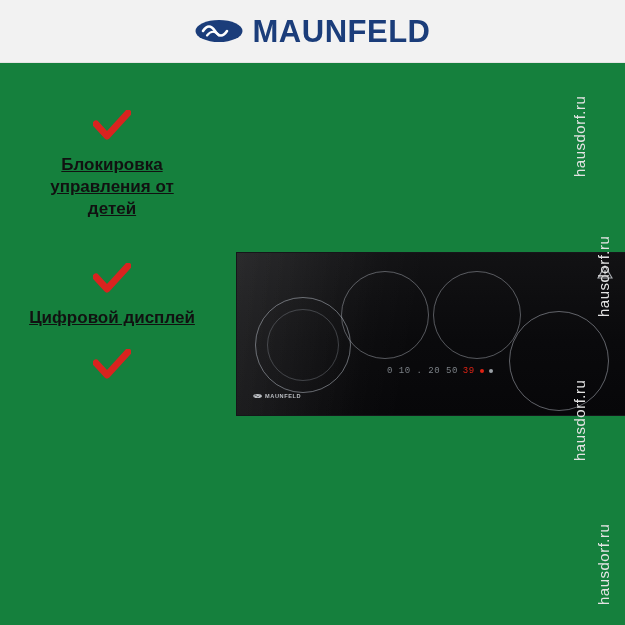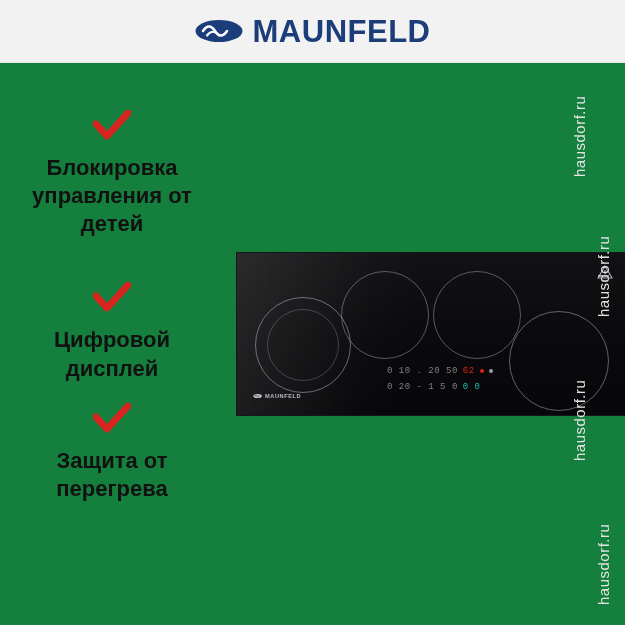--- a/index.html
+++ b/index.html
@@ -60,26 +60,27 @@
   }
   .feature {
     margin-bottom: 42px;
     text-align: center;
   }
   .check {
     display: block;
     margin: 0 auto 14px auto;
   }
   .feature-text {
-    font-size: 22px;
+    font-size: 17px;
     font-weight: bold;
     color: #111111;
     line-height: 1.28;
     display: block;
     white-space: pre-line;
+    text-decoration: underline;
   }
   .feature.f1 { margin-bottom: 44px; }
   .feature.f2 { margin-bottom: 20px; }
 
   
   .product {
     position: absolute;
     left: 216px;
     top: 252px;
     width: 392px;
@@ -223,22 +224,20 @@
       <svg class="check" width="38" height="30" viewBox="0 0 38 30">
         <path d="M3 14 L14 26 L35 3" stroke="#d9231f" stroke-width="7" fill="none" stroke-linecap="round" stroke-linejoin="round"></path>
       </svg>
       <span class="feature-text">Цифровой дисплей</span>
     </div>
 
     <div class="feature f3">
       <svg class="check" width="38" height="30" viewBox="0 0 38 30">
         <path d="M3 14 L14 26 L35 3" stroke="#d9231f" stroke-width="7" fill="none" stroke-linecap="round" stroke-linejoin="round"></path>
       </svg>
-      <span class="feature-text">Защита от
-перегрева</span>
     </div>
 
   </div>
 
   <div class="product">
     <div class="glass"></div>
     <div class="glass-sheen"></div>
 
     <div class="burner b1"></div>
     <div class="burner b2"></div>
@@ -255,27 +254,23 @@
       <svg width="9" height="6" viewBox="0 0 48 26">
         <ellipse cx="24" cy="13" rx="23.5" ry="11" fill="#d8dbe0"></ellipse>
         <path d="M8 13 C12 7, 16 7, 20 13 C24 19, 28 19, 32 13" stroke="#0b0b0d" stroke-width="3" fill="none" stroke-linecap="round"></path>
       </svg>
       <span class="logo-mini-text">MAUNFELD</span>
     </div>
 
     <div class="panel">
       <div class="panel-row">
         <span class="seg seg-dim">0 10 . 20 50</span>
-        <span class="seg seg-red">62</span>
+        <span class="seg seg-red">39</span>
         <span class="dot red"></span>
         <span class="dot"></span>
-      </div>
-      <div class="panel-row">
-        <span class="seg seg-dim">0 20 - 1 5 0</span>
-        <span class="seg seg-teal">0 0</span>
       </div>
     </div>
   </div>
 
   <div class="wm wm1">hausdorf.ru</div>
   <div class="wm wm2">hausdorf.ru</div>
   <div class="wm wm3">hausdorf.ru</div>
   <div class="wm wm4">hausdorf.ru</div>
 
 </div>

